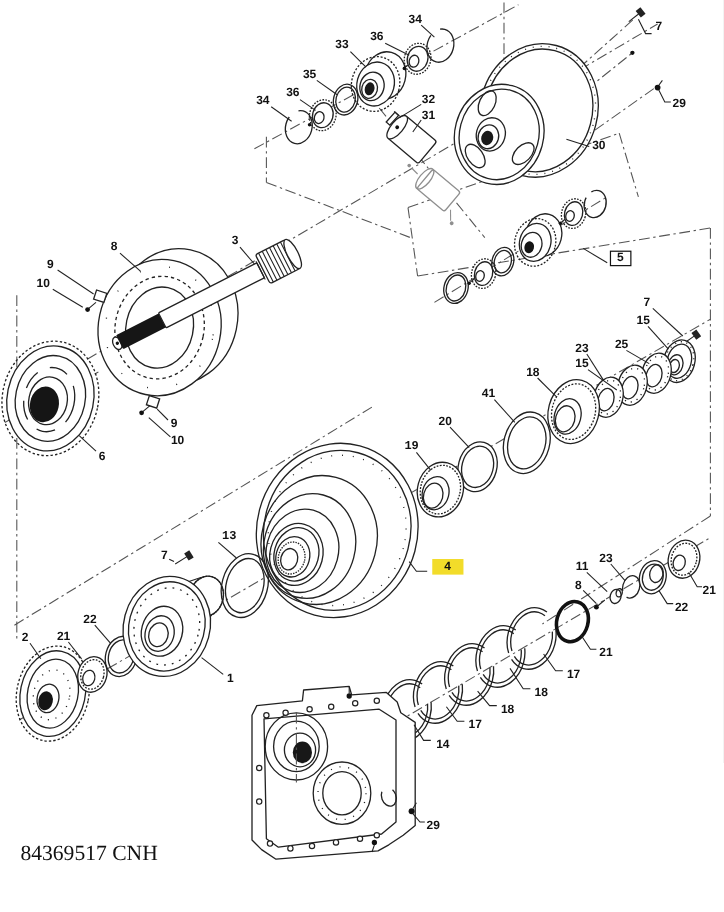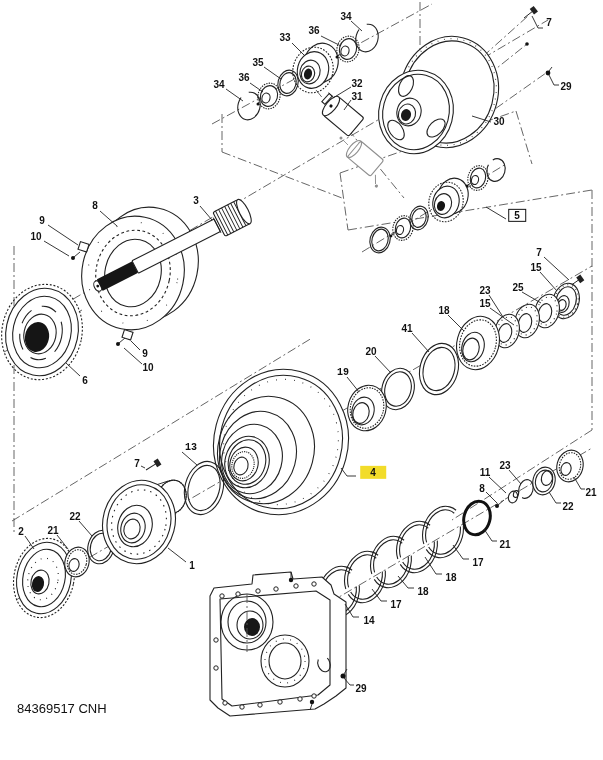--- a/index.html
+++ b/index.html
@@ -9,22 +9,22 @@
   .ln{fill:none;stroke:#222;stroke-width:1.1;}
   .fw{fill:#fff;stroke:#222;stroke-width:1.1;}
   .dd{fill:none;stroke:#555;stroke-width:0.9;stroke-dasharray:9 3 2 3;}
   .ld{fill:none;stroke:#222;stroke-width:0.9;}
   .ghost{stroke:#8f8f8f;}
   #callout-layer{position:absolute;left:0;top:0;width:603px;height:760px;pointer-events:none;}
   .callout{position:absolute;transform:translate(-50%,-55%);font-size:10px;font-weight:600;
            color:#111;letter-spacing:0px;white-space:nowrap;}
   .callout.boxed{border:1.4px solid #111;background:#fff;padding:0px 5px;}
   .callout.highlight{padding:1px 10px;}
-  #footer-id{position:absolute;left:17px;top:701px;font-size:13px;color:#111;
-             font-family:Liberation Sans, sans-serif;}
+  #footer-id{position:absolute;left:17px;top:701px;font-size:18px;color:#111;
+             font-family:Liberation Serif, serif;}
 </style>
 </head>
 <body>
 
 <div id="stage">
 
 <svg width="603" height="760" viewBox="0 0 603 760">
 
   <g>
     <path class="dd" d="M58,308 L548,20"></path>

